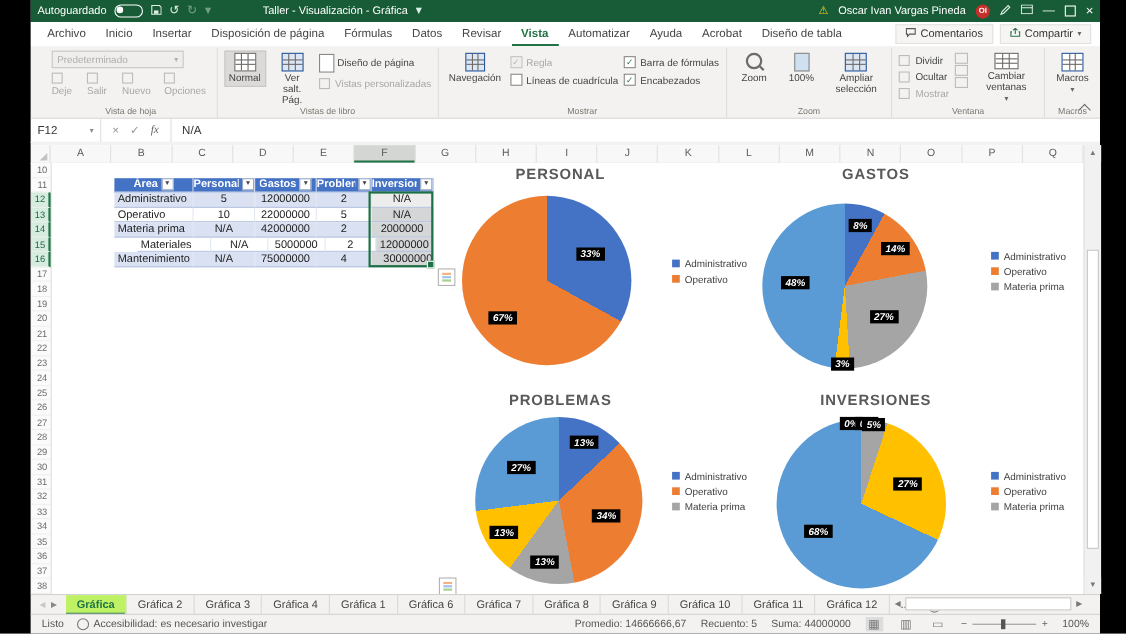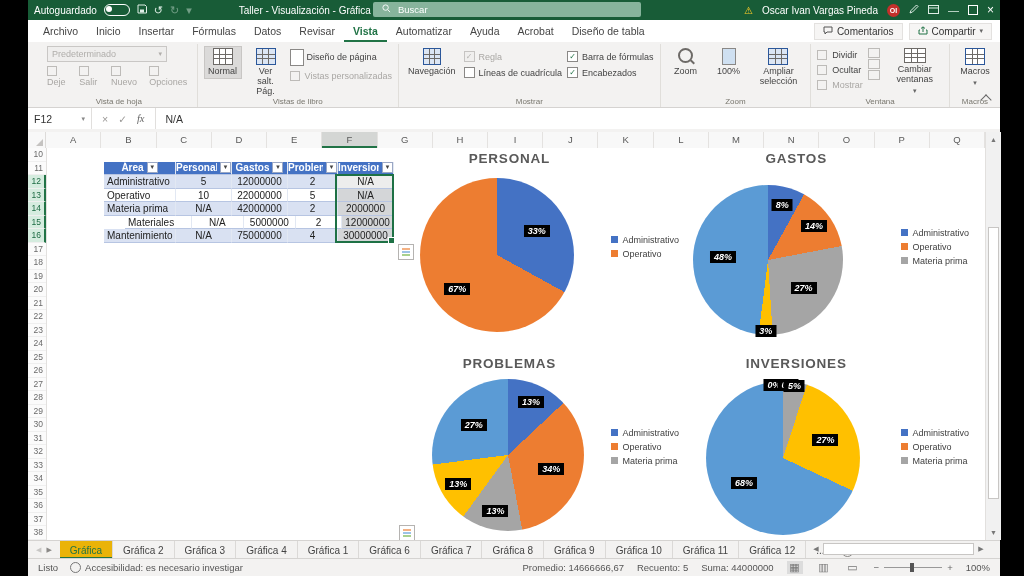--- a/index.html
+++ b/index.html
@@ -129,21 +129,21 @@
   
   .vscroll{position:absolute;left:957px;top:132px;width:15px;height:408px;background:#f1f1f1;border-left:1px solid #e2e0de}
   .varr{position:absolute;left:0;width:15px;height:15px;font-size:7px;color:#777;text-align:center;line-height:15px;background:#f1f1f1}
   .vthumb{position:absolute;left:2px;top:95px;width:11px;height:272px;background:#fff;border:1px solid #c8c6c4;box-sizing:border-box}
 
   
   .tabsrow{position:absolute;left:0;top:540px;width:100%;height:18px;background:#f3f2f1;
            border-top:1px solid #d5d3d1;display:flex;align-items:stretch;font-size:10px;color:#444}
   .tnav{display:flex;align-items:center;gap:5px;padding:0 8px;color:#8a8886;font-size:7px}
   .sheettab{display:flex;align-items:center;padding:0 10px;border-right:1px solid #dbd9d7;white-space:nowrap;cursor:default}
-  .sheettab.active{background:#eab308;color:#217346;font-weight:normal;box-shadow:inset 0 -2px 0 #217346}
+  .sheettab.active{background:#bef264;color:#217346;font-weight:bold;box-shadow:inset 0 -2px 0 #217346}
   .addsheet{width:11px;height:11px;border:1px solid #8a8886;border-radius:50%;font-size:9px;line-height:10px;
             text-align:center;color:#666;align-self:center;margin-left:6px}
   .hscroll{position:absolute;right:14px;top:543px;width:175px;height:12px;display:flex;align-items:center;gap:2px}
   .htrack{flex:1;height:12px;background:#fff;border:1px solid #c8c6c4;box-sizing:border-box}
   .harr{font-size:7px;color:#777;width:10px;text-align:center}
 
   
   .statusbar{position:absolute;left:0;top:558px;width:100%;height:18px;background:#f3f2f1;border-top:1px solid #d5d3d1;
              display:flex;align-items:center;font-size:9.5px;color:#555;padding:0 10px;box-sizing:border-box;gap:12px}
   .sright{margin-left:auto;display:flex;align-items:center;gap:13px}
@@ -168,29 +168,20 @@
       <svg width="10" height="10" viewBox="0 0 10 10">
           <path d="M1 1h7l1.5 1.5V9H1z" fill="none" stroke="#dfeee6"></path>
           <rect x="3" y="5.5" width="4" height="3" fill="#dfeee6"></rect>
         </svg>
     </span>
     <span class="tb-ic">↺</span>
     <span class="tb-ic dim">↻</span>
     <span class="tb-ic dim">▾</span>
     <span class="doc-title">Taller - Visualización - Gráfica</span>
     <span class="tb-ic">▾</span>
-    <div class="search-pill">
-      <span>
-        <svg width="9" height="9" viewBox="0 0 10 10">
-            <circle cx="4" cy="4" r="3" fill="none" stroke="#fff"></circle>
-            <path d="M6.5 6.5 L9 9" stroke="#fff"></path>
-          </svg>
-      </span>
-      <span>Buscar</span>
-    </div>
     <div class="tb-right">
       <span class="warn">⚠</span>
       <span>Oscar Ivan Vargas Pineda</span>
       <span class="avatar">OI</span>
       <span class="tb-ic">
         <svg width="10" height="10" viewBox="0 0 10 10">
             <path d="M1 9 L2 6.5 L7.5 1 L9 2.5 L3.5 8 Z" fill="none" stroke="#dfeee6"></path>
           </svg>
       </span>
       <span class="tb-ic">
@@ -202,20 +193,21 @@
       <span class="tb-ic">—</span>
       <span class="winbox"></span>
       <span class="closex">×</span>
     </div>
   </div>
 
   <div class="menubar">
     <div class="mtab">Archivo</div>
       <div class="mtab">Inicio</div>
       <div class="mtab">Insertar</div>
+      <div class="mtab">Disposición de página</div>
       <div class="mtab">Fórmulas</div>
       <div class="mtab">Datos</div>
       <div class="mtab">Revisar</div>
       <div class="mtab active">Vista</div>
       <div class="mtab">Automatizar</div>
       <div class="mtab">Ayuda</div>
       <div class="mtab">Acrobat</div>
       <div class="mtab">Diseño de tabla</div>
       <div class="menu-right">
       <div class="mbtn">
@@ -480,21 +472,21 @@
           <div class="tcell c1" style="width: 56px;">N/A</div>
           <div class="tcell c2" style="width: 56px;">5000000</div>
           <div class="tcell c3" style="width: 50px;">2</div>
           <div class="tcell c4 selgray" style="width: 56px;">12000000</div>
         </div>
         <div class="trow band">
           <div class="tcell c0" style="width: 72px;">Mantenimiento</div>
           <div class="tcell c1" style="width: 56px;">N/A</div>
           <div class="tcell c2" style="width: 56px;">75000000</div>
           <div class="tcell c3" style="width: 50px;">4</div>
-          <div class="tcell c4 selgray" style="width: 56px;">30000000</div>
+          <div class="tcell c4 selgray" style="width: 56px; text-align: right;">30000000</div>
         </div>
       </div>
     <div class="sel-overlay">
       <span class="fill-handle"></span>
     </div>
     <div class="qbtn" style="left:370px;top:96px">
         <span class="qglyph"></span>
       </div>
     <div class="qbtn" style="left:371px;top:377px">
         <span class="qglyph"></span>

